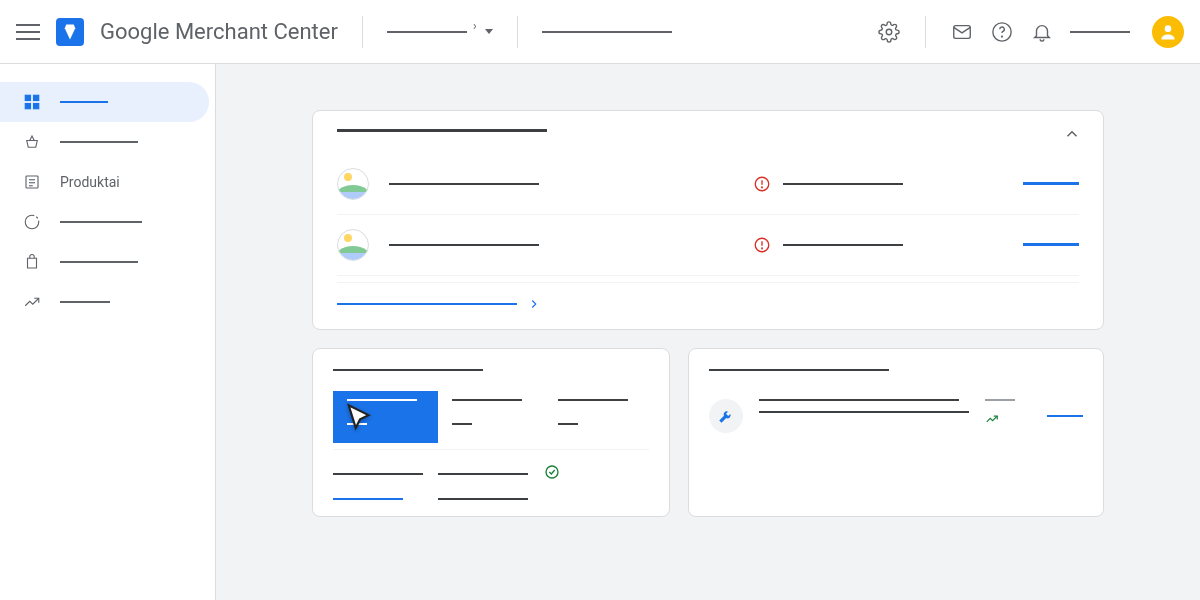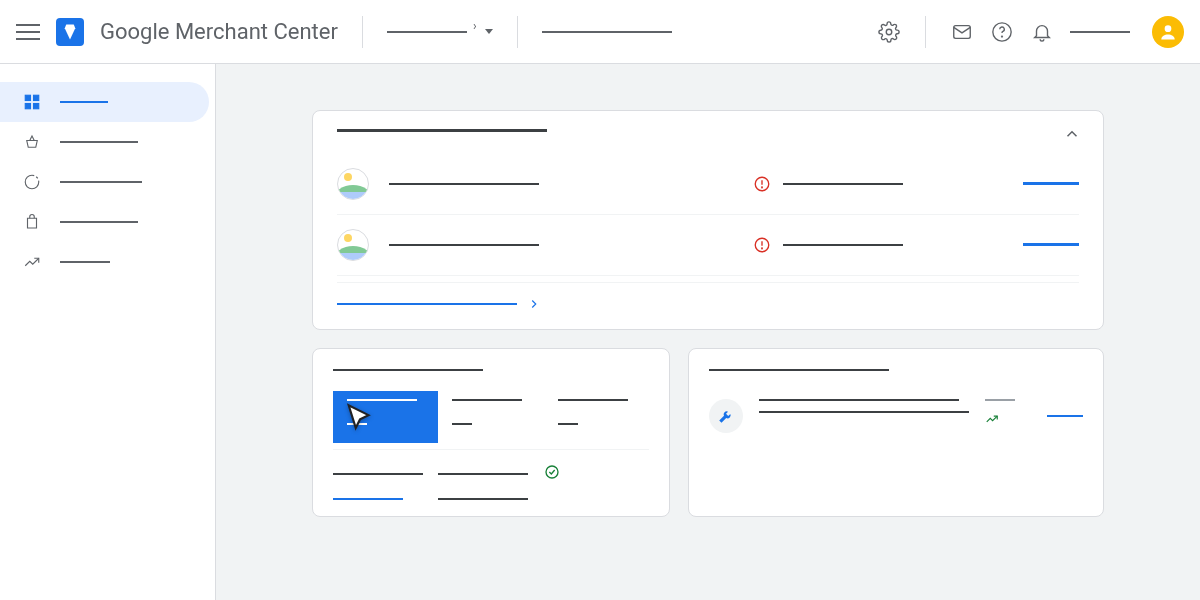--- a/index.html
+++ b/index.html
@@ -173,20 +173,31 @@
           <svg viewBox="0 0 24 24">
             <path d="M5 10h14l-2 9H7l-2-9z"></path>
             <path d="M9 10l3-6 3 6"></path>
           </svg>
         </div>
       <div class="nav-skel" style="width:78px"></div>
     </div>
     <div class="nav-item">
       <div class="nav-icon">
           <svg viewBox="0 0 24 24">
+            <rect x="4" y="4" width="16" height="16" rx="1"></rect>
+            <line x1="8" y1="9" x2="16" y2="9"></line>
+            <line x1="8" y1="13" x2="16" y2="13"></line>
+            <line x1="8" y1="17" x2="13" y2="17"></line>
+          </svg>
+        </div>
+      <div class="nav-text">Produktai</div>
+    </div>
+    <div class="nav-item">
+      <div class="nav-icon">
+          <svg viewBox="0 0 24 24">
             <path d="M12 3a9 9 0 1 0 9 9"></path>
             <path d="M12 3a9 9 0 0 1 9 9" stroke-dasharray="3 3"></path>
           </svg>
         </div>
       <div class="nav-skel" style="width:82px"></div>
     </div>
     <div class="nav-item">
       <div class="nav-icon">
           <svg viewBox="0 0 24 24">
             <path d="M6 7h12v13H6z"></path>

